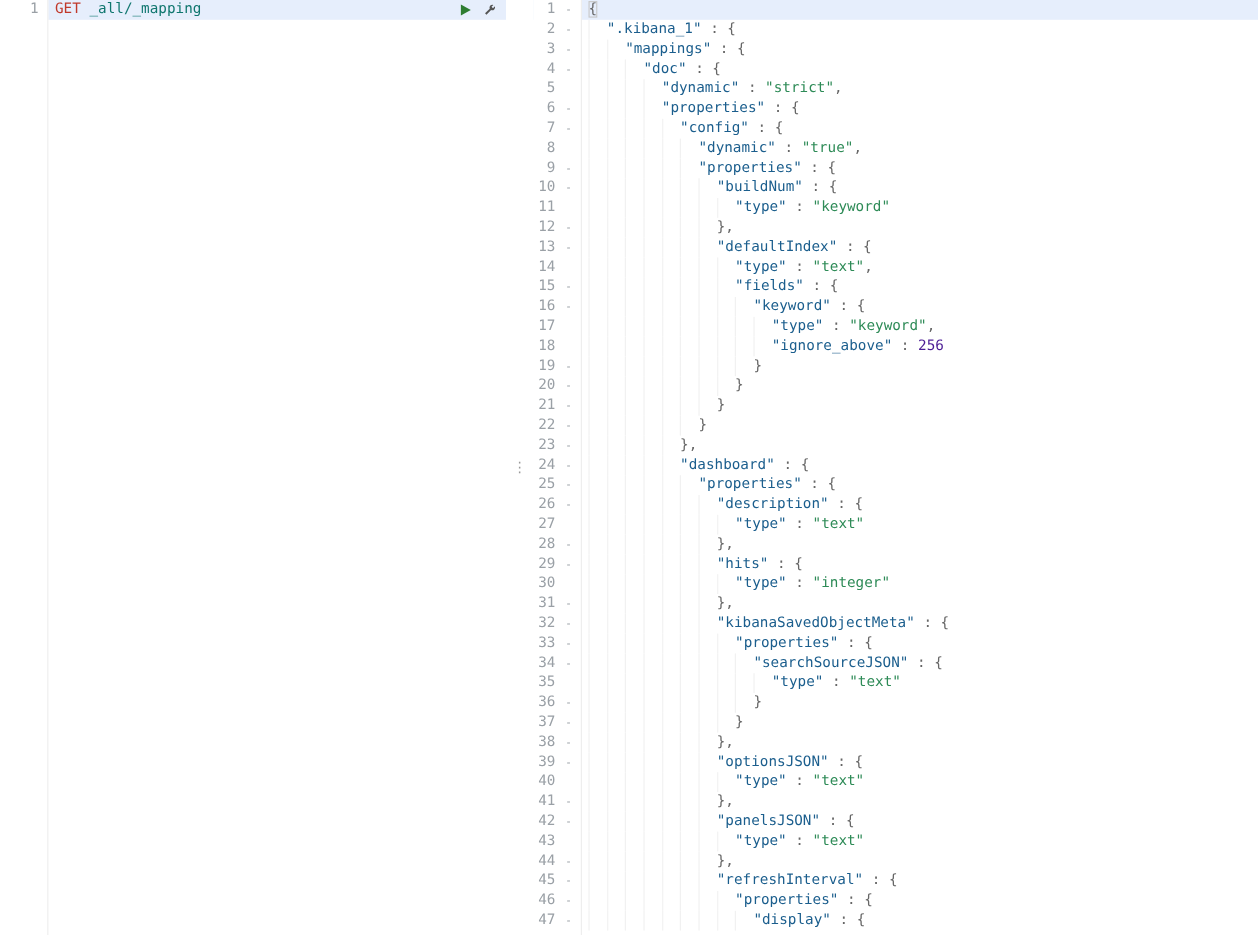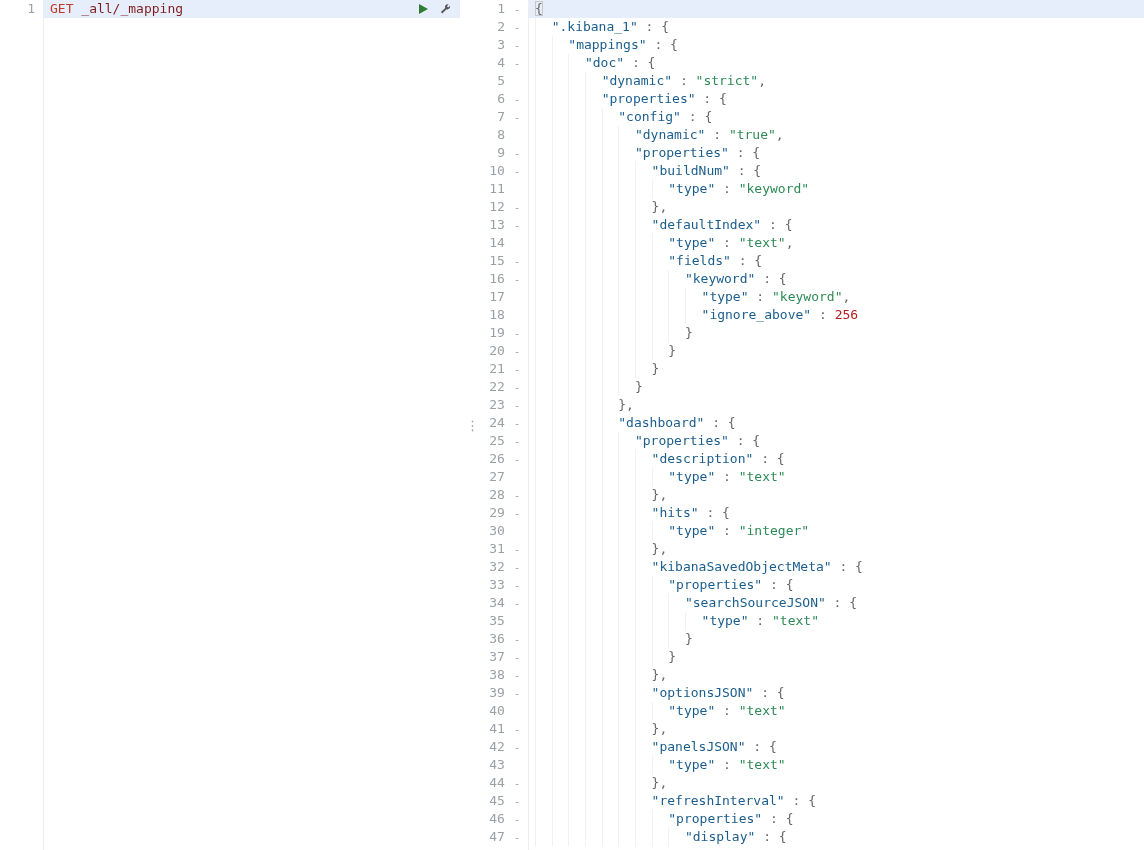--- a/index.html
+++ b/index.html
@@ -10,26 +10,26 @@
   .pane-right{flex:1}
   .gutter{position:absolute;left:0;top:0;bottom:0;width:44px;color:#9aa0a6;text-align:right;padding-right:8px;box-sizing:border-box;user-select:none;border-right:1px solid #ededed;background:#fff;z-index:2}
   .gutter .ln{height:18px;line-height:18px}
   .gutter .fold{color:#9aa0a6;font-size:10px;padding-left:3px}
   .code{position:absolute;left:44px;right:0;top:0;bottom:0;padding-left:6px}
   .line{height:18px;line-height:18px;white-space:pre}
   .hl{position:absolute;left:0;right:0;height:18px;background:#e6eefc;z-index:0}
   .active-bracket{outline:1px solid #c7c7c7;outline-offset:-1px}
   
   .tok-method{color:#c0392b;font-weight:400}
-  .tok-path{color:#7f1d1d}
+  .tok-path{color:#0f766e}
   
   .tok-punc{color:#666}
   .tok-key{color:#1b5e8d}
   .tok-str{color:#2e8b57}
-  .tok-num{color:#b91c1c}
+  .tok-num{color:#4c1d95}
   
   .ig{border-left:1px solid #f0f0f0;display:inline-block;height:18px;vertical-align:top}
   
   .req-actions{position:absolute;top:0;right:8px;height:18px;display:flex;align-items:center;gap:10px;z-index:3}
   .icon{cursor:pointer;color:#2e7d32}
   .icon-wrench{color:#666}
   svg{display:block}
 </style>
 </head>
 <body>

